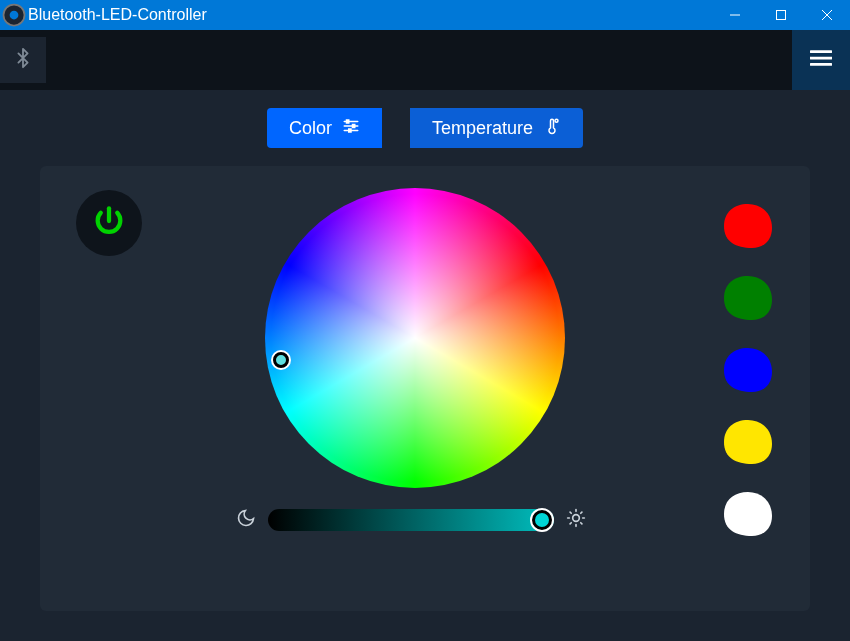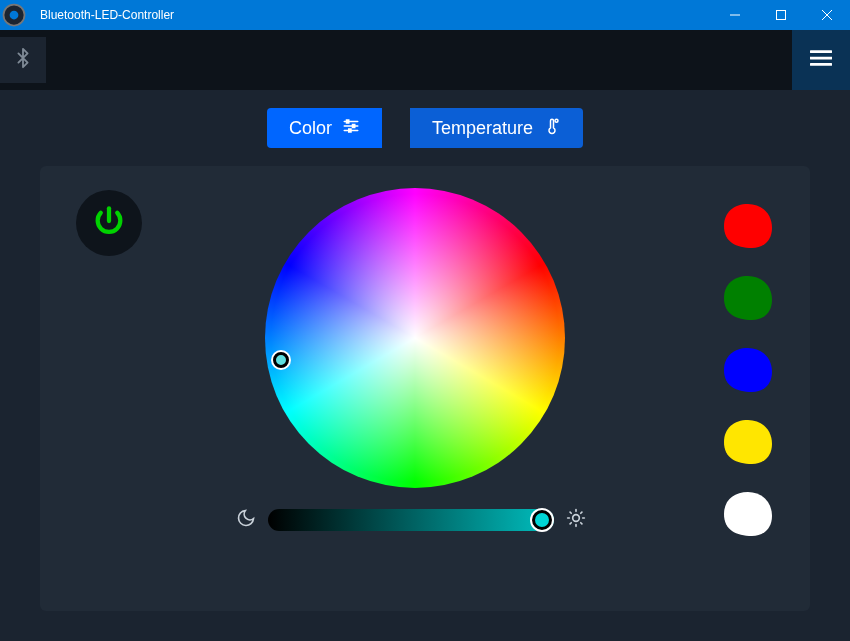--- a/index.html
+++ b/index.html
@@ -1,21 +1,21 @@
 <!DOCTYPE html>
 <html><head>
 <meta charset="utf-8">
 <style>
   * { box-sizing: border-box; margin: 0; padding: 0; }
   html, body { width: 850px; height: 641px; overflow: hidden; font-family: "Segoe UI", Arial, sans-serif; background: #000; }
   .window { width: 850px; height: 641px; display: flex; flex-direction: column; }
   
   .titlebar { height: 30px; background: #0078d7; display: flex; align-items: center; color: #fff; }
   .titlebar .icon { width: 28px; display: flex; align-items: center; justify-content: center; }
-  .titlebar .title { font-size: 12px; flex: 1; margin-left: 12px; }
+  .titlebar .title { font-size: 16px; flex: 1; }
   .titlebar .winbtns { display: flex; height: 100%; }
   .titlebar .winbtn { width: 46px; display: flex; align-items: center; justify-content: center; cursor: pointer; }
   .titlebar .winbtn svg { width: 10px; height: 10px; }
   
   .appheader { height: 60px; background: #0d131a; display: flex; align-items: center; }
   .btwrap { width: 46px; height: 46px; margin-left: 0px; background: #1b2430; display: flex; align-items: center; justify-content: center; }
   .btwrap svg { width: 22px; height: 22px; }
   .appheader .spacer { flex: 1; }
   .menuwrap { width: 58px; height: 60px; background: #0a3255; display: flex; align-items: center; justify-content: center; }
   .menuwrap svg { width: 22px; height: 18px; }

